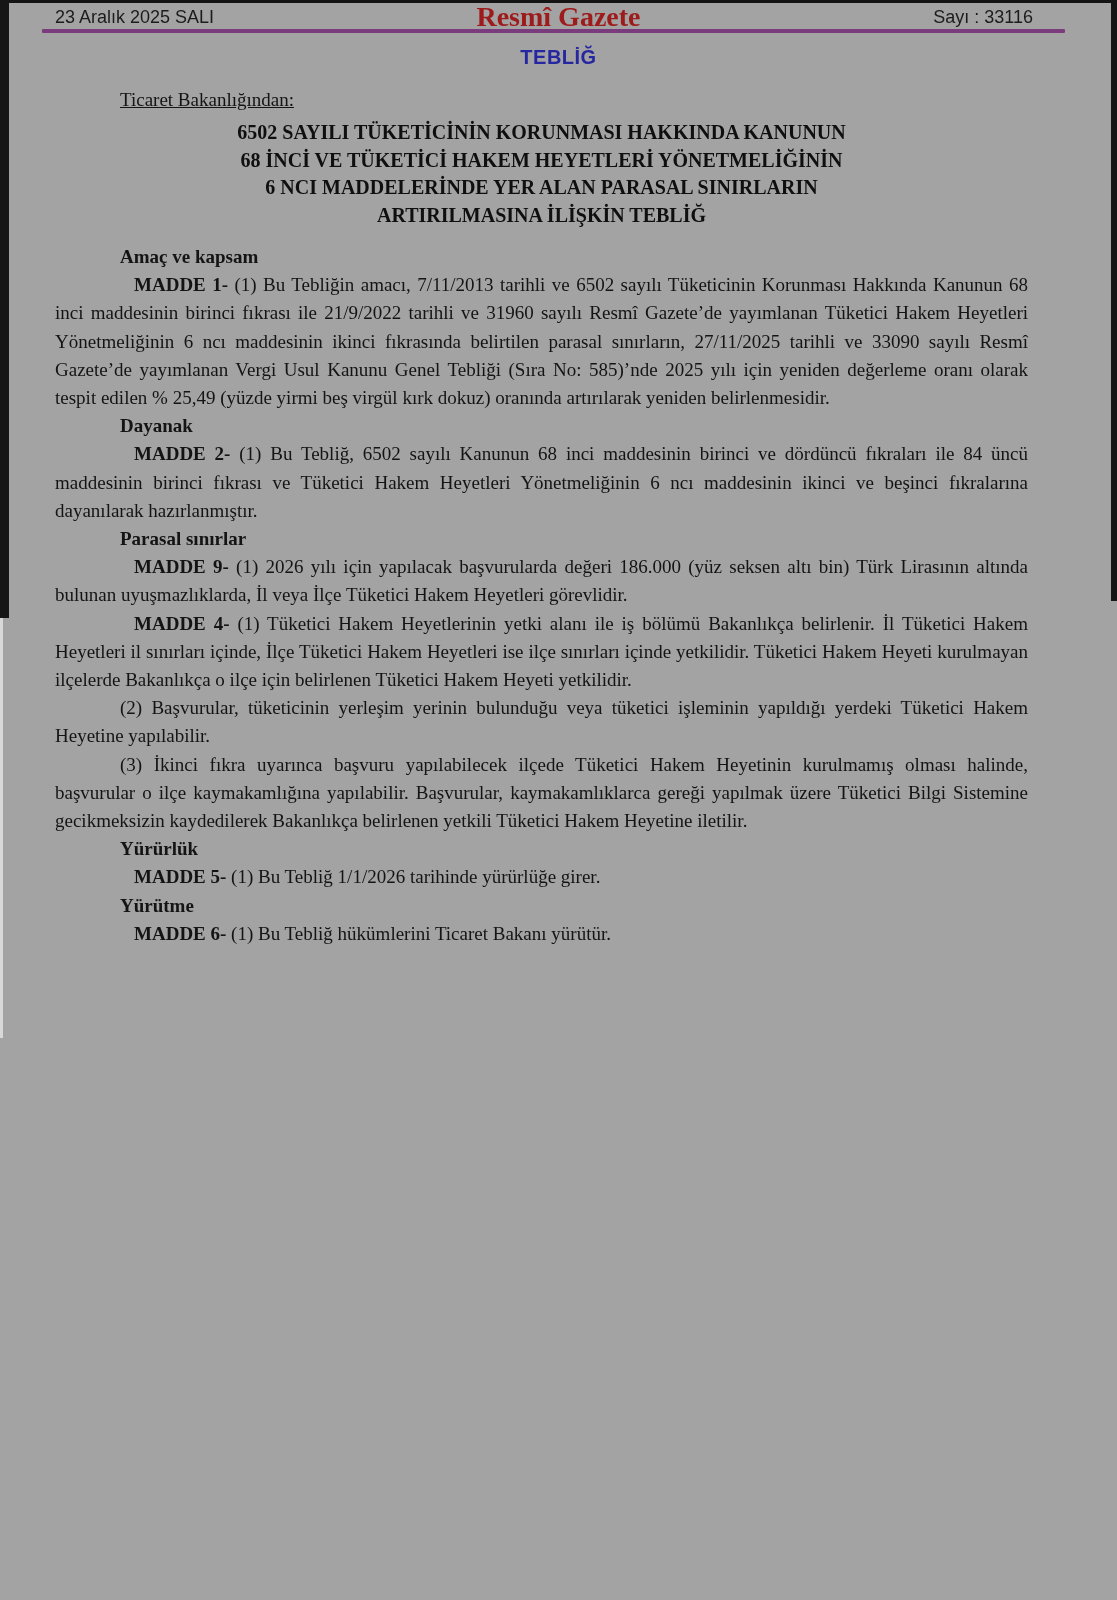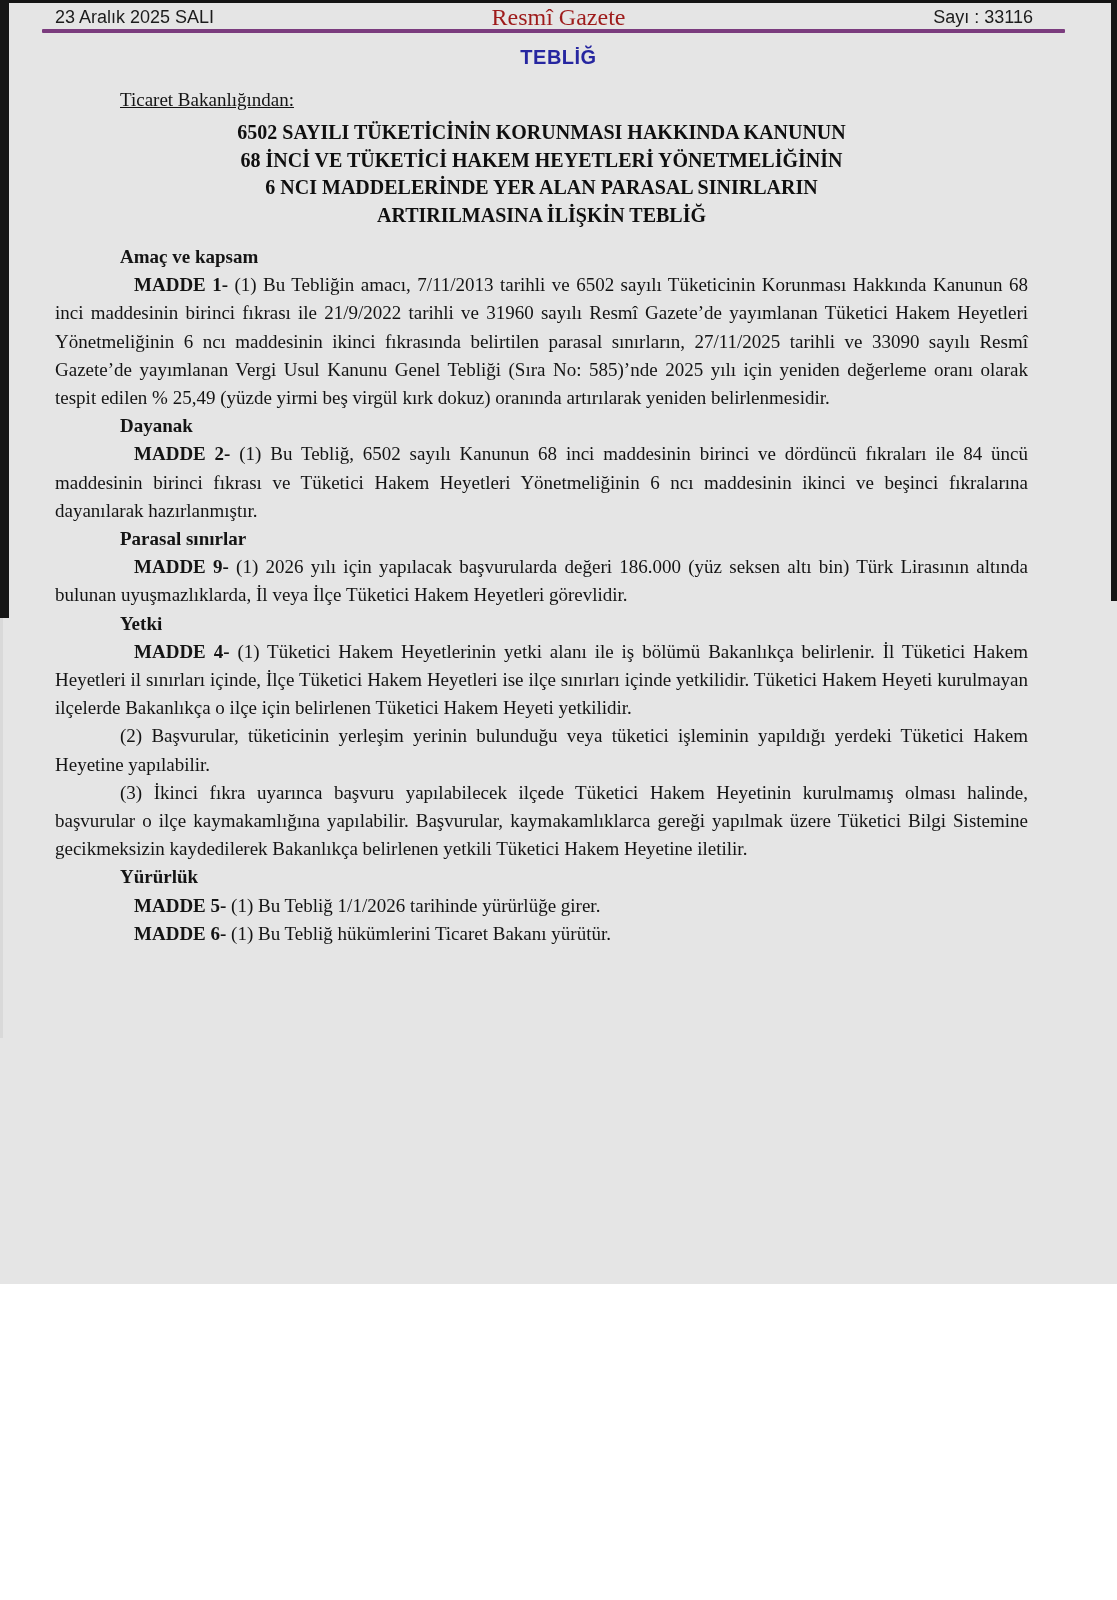--- a/index.html
+++ b/index.html
@@ -3,43 +3,43 @@
 <meta charset="utf-8">
 <style>
   :root{
     --masthead:#9e1b1b;
     --rule:#7b3c7e;
     --label:#2626a0;
   }
   html,body{margin:0;padding:0;background:#ffffff;}
   .page{
     position:relative;
-    width:1117px;height:1284px;
-    background:#e5e5e5;
+    width:1117px;height:1600px;
+    background:#a3a3a3;
     overflow:hidden;
     font-family:"Liberation Serif", serif;
     color:#111;
   }
   
   .edge-top{position:absolute;left:0;top:0;width:1117px;height:3px;background:#141414;}
   .edge-left{position:absolute;left:0;top:0;width:9px;height:618px;background:#161616;}
   .edge-left-faint{position:absolute;left:0;top:618px;width:3px;height:420px;background:#d9d9d9;}
   .edge-right{position:absolute;right:0;top:0;width:6px;height:601px;background:#161616;}
 
   
   .header-date{
     position:absolute;left:55px;top:6px;
     font-family:"Liberation Sans", sans-serif;
     font-size:18px;line-height:22px;color:#1c1c1c;
   }
   .masthead{
     position:absolute;left:0;right:0;top:2px;
     text-align:center;
     font-family:"Liberation Serif", serif;
-    font-size:24px;line-height:30px;font-weight:normal;
+    font-size:28px;line-height:30px;font-weight:bold;
     color:var(--masthead);
   }
   .header-issue{
     position:absolute;right:84px;top:6px;
     font-family:"Liberation Sans", sans-serif;
     font-size:18px;line-height:22px;color:#1c1c1c;
   }
   .rule{
     position:absolute;left:42px;right:52px;top:29px;height:4px;
     background:var(--rule);border-radius:1px;
@@ -105,24 +105,24 @@
 
     <p class="sec-heading">Amaç ve kapsam</p>
     <p><span class="plead">MADDE 1- </span><span>(1) Bu Tebliğin amacı, 7/11/2013 tarihli ve 6502 sayılı Tüketicinin Korunması Hakkında Kanunun 68 inci maddesinin birinci fıkrası ile 21/9/2022 tarihli ve 31960 sayılı Resmî Gazete’de yayımlanan Tüketici Hakem Heyetleri Yönetmeliğinin 6 ncı maddesinin ikinci fıkrasında belirtilen parasal sınırların, 27/11/2025 tarihli ve 33090 sayılı Resmî Gazete’de yayımlanan Vergi Usul Kanunu Genel Tebliği (Sıra No: 585)’nde 2025 yılı için yeniden değerleme oranı olarak tespit edilen % 25,49 (yüzde yirmi beş virgül kırk dokuz) oranında artırılarak yeniden belirlenmesidir.</span></p>
 
     <p class="sec-heading">Dayanak</p>
     <p><span class="plead">MADDE 2- </span><span>(1) Bu Tebliğ, 6502 sayılı Kanunun 68 inci maddesinin birinci ve dördüncü fıkraları ile 84 üncü maddesinin birinci fıkrası ve Tüketici Hakem Heyetleri Yönetmeliğinin 6 ncı maddesinin ikinci ve beşinci fıkralarına dayanılarak hazırlanmıştır.</span></p>
 
     <p class="sec-heading">Parasal sınırlar</p>
     <p><span class="plead">MADDE 9- </span><span>(1) 2026 yılı için yapılacak başvurularda değeri 186.000 (yüz seksen altı bin) Türk Lirasının altında bulunan uyuşmazlıklarda, İl veya İlçe Tüketici Hakem Heyetleri görevlidir.</span></p>
 
-    <p class="sec-heading">Yetki</p>
     <p><span class="plead">MADDE 4- </span><span>(1) Tüketici Hakem Heyetlerinin yetki alanı ile iş bölümü Bakanlıkça belirlenir. İl Tüketici Hakem Heyetleri il sınırları içinde, İlçe Tüketici Hakem Heyetleri ise ilçe sınırları içinde yetkilidir. Tüketici Hakem Heyeti kurulmayan ilçelerde Bakanlıkça o ilçe için belirlenen Tüketici Hakem Heyeti yetkilidir.</span></p>
     <p><span>(2) Başvurular, tüketicinin yerleşim yerinin bulunduğu veya tüketici işleminin yapıldığı yerdeki Tüketici Hakem Heyetine yapılabilir.</span></p>
     <p><span>(3) İkinci fıkra uyarınca başvuru yapılabilecek ilçede Tüketici Hakem Heyetinin kurulmamış olması halinde, başvurular o ilçe kaymakamlığına yapılabilir. Başvurular, kaymakamlıklarca gereği yapılmak üzere Tüketici Bilgi Sistemine gecikmeksizin kaydedilerek Bakanlıkça belirlenen yetkili Tüketici Hakem Heyetine iletilir.</span></p>
 
     <p class="sec-heading">Yürürlük</p>
     <p><span class="plead">MADDE 5- </span><span>(1) Bu Tebliğ 1/1/2026 tarihinde yürürlüğe girer.</span></p>
 
+    <p class="sec-heading">Yürütme</p>
     <p><span class="plead">MADDE 6- </span><span>(1) Bu Tebliğ hükümlerini Ticaret Bakanı yürütür.</span></p>
 
   </div>
 </div>
 
 </body></html>

